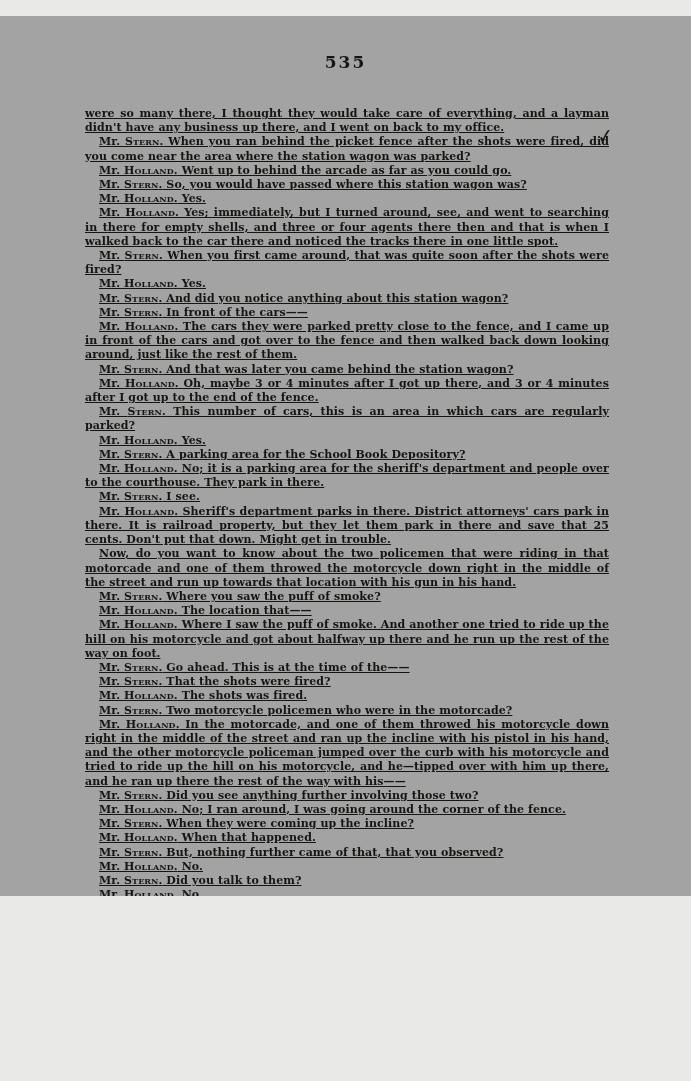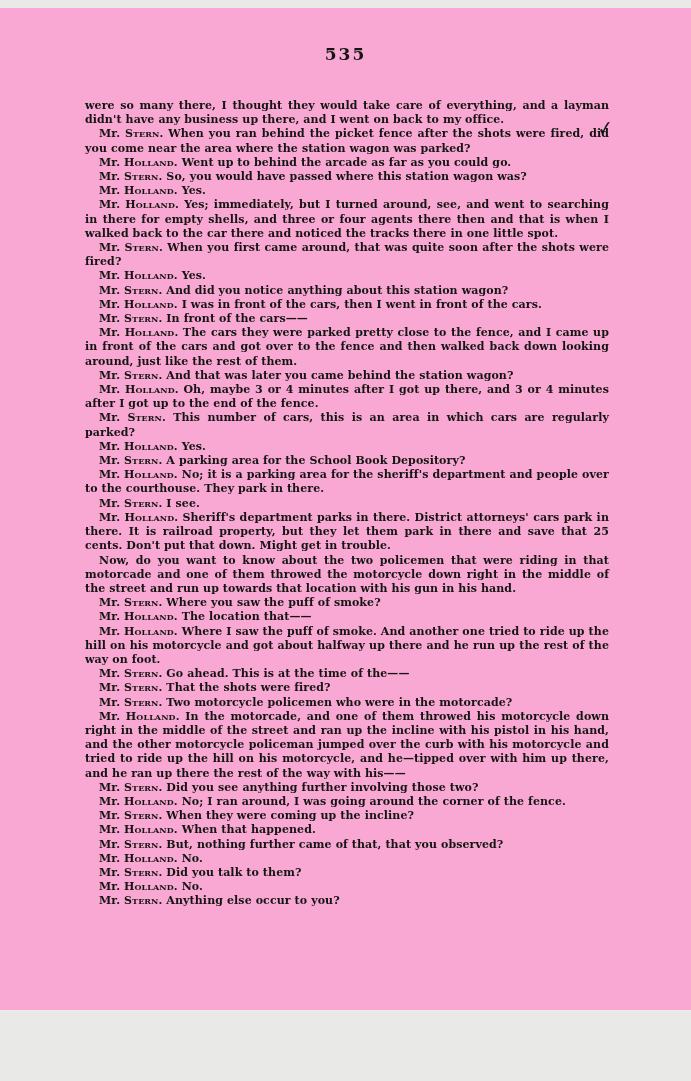--- a/index.html
+++ b/index.html
@@ -1,22 +1,22 @@
 <!DOCTYPE html>
 <html><head>
 <meta charset="utf-8">
 <style>
   html, body { margin: 0; padding: 0; }
   body { background: #e9e9e7; }
   .page {
     position: relative;
     width: 691px;
-    height: 1002px;
-    margin: 8px auto;
-    background: #f9a8d4;
+    height: 880px;
+    margin: 16px auto;
+    background: #a3a3a3;
     overflow: hidden;
     font-family: "DejaVu Serif", serif;
     color: #151513;
   }
   .page-number {
     position: absolute;
     top: 36px;
     left: 0;
     width: 100%;
     text-align: center;
@@ -31,20 +31,21 @@
     width: 524px;
     font-size: 11px;
     line-height: 14.2px;
     font-weight: bold;
     text-align: justify;
     letter-spacing: 0.1px;
   }
   .para {
     margin: 0;
     text-indent: 14px;
+    text-decoration: underline;
   }
   .para.no-indent { text-indent: 0; }
   .speaker { font-weight: bold; }
   .sc { font-variant: small-caps; }
   .margin-mark {
     position: absolute;
     left: 597px;
     top: 108px;
     font-size: 20px;
     font-weight: normal;
@@ -61,37 +62,37 @@
   <div class="transcript">
       <p class="para no-indent">were so many there, I thought they would take care of everything, and a layman didn't have any business up there, and I went on back to my office.</p>
       <p class="para"><span class="speaker">Mr. <span class="sc">Stern</span>.</span>  When you ran behind the picket fence after the shots were fired, did you come near the area where the station wagon was parked?</p>
       <p class="para"><span class="speaker">Mr. <span class="sc">Holland</span>.</span>  Went up to behind the arcade as far as you could go.</p>
       <p class="para"><span class="speaker">Mr. <span class="sc">Stern</span>.</span>  So, you would have passed where this station wagon was?</p>
       <p class="para"><span class="speaker">Mr. <span class="sc">Holland</span>.</span>  Yes.</p>
       <p class="para"><span class="speaker">Mr. <span class="sc">Holland</span>.</span>  Yes; immediately, but I turned around, see, and went to searching in there for empty shells, and three or four agents there then and that is when I walked back to the car there and noticed the tracks there in one little spot.</p>
       <p class="para"><span class="speaker">Mr. <span class="sc">Stern</span>.</span>  When you first came around, that was quite soon after the shots were fired?</p>
       <p class="para"><span class="speaker">Mr. <span class="sc">Holland</span>.</span>  Yes.</p>
       <p class="para"><span class="speaker">Mr. <span class="sc">Stern</span>.</span>  And did you notice anything about this station wagon?</p>
-      <p class="para"><span class="speaker">Mr. <span class="sc">Holland</span>.</span>  I was in front of the cars, then I went in front of the cars.</p>
       <p class="para"><span class="speaker">Mr. <span class="sc">Stern</span>.</span>  In front of the cars——</p>
       <p class="para"><span class="speaker">Mr. <span class="sc">Holland</span>.</span>  The cars they were parked pretty close to the fence, and I came up in front of the cars and got over to the fence and then walked back down looking around, just like the rest of them.</p>
       <p class="para"><span class="speaker">Mr. <span class="sc">Stern</span>.</span>  And that was later you came behind the station wagon?</p>
       <p class="para"><span class="speaker">Mr. <span class="sc">Holland</span>.</span>  Oh, maybe 3 or 4 minutes after I got up there, and 3 or 4 minutes after I got up to the end of the fence.</p>
       <p class="para"><span class="speaker">Mr. <span class="sc">Stern</span>.</span>  This number of cars, this is an area in which cars are regularly parked?</p>
       <p class="para"><span class="speaker">Mr. <span class="sc">Holland</span>.</span>  Yes.</p>
       <p class="para"><span class="speaker">Mr. <span class="sc">Stern</span>.</span>  A parking area for the School Book Depository?</p>
       <p class="para"><span class="speaker">Mr. <span class="sc">Holland</span>.</span>  No; it is a parking area for the sheriff's department and people over to the courthouse.  They park in there.</p>
       <p class="para"><span class="speaker">Mr. <span class="sc">Stern</span>.</span>  I see.</p>
       <p class="para"><span class="speaker">Mr. <span class="sc">Holland</span>.</span>  Sheriff's department parks in there.  District attorneys' cars park in there.  It is railroad property, but they let them park in there and save that 25 cents.  Don't put that down.  Might get in trouble.</p>
       <p class="para">Now, do you want to know about the two policemen that were riding in that motorcade and one of them throwed the motorcycle down right in the middle of the street and run up towards that location with his gun in his hand.</p>
       <p class="para"><span class="speaker">Mr. <span class="sc">Stern</span>.</span>  Where you saw the puff of smoke?</p>
       <p class="para"><span class="speaker">Mr. <span class="sc">Holland</span>.</span>  The location that——</p>
       <p class="para"><span class="speaker">Mr. <span class="sc">Holland</span>.</span>  Where I saw the puff of smoke.  And another one tried to ride up the hill on his motorcycle and got about halfway up there and he run up the rest of the way on foot.</p>
       <p class="para"><span class="speaker">Mr. <span class="sc">Stern</span>.</span>  Go ahead.  This is at the time of the——</p>
       <p class="para"><span class="speaker">Mr. <span class="sc">Stern</span>.</span>  That the shots were fired?</p>
+      <p class="para"><span class="speaker">Mr. <span class="sc">Holland</span>.</span>  The shots was fired.</p>
       <p class="para"><span class="speaker">Mr. <span class="sc">Stern</span>.</span>  Two motorcycle policemen who were in the motorcade?</p>
       <p class="para"><span class="speaker">Mr. <span class="sc">Holland</span>.</span>  In the motorcade, and one of them throwed his motorcycle down right in the middle of the street and ran up the incline with his pistol in his hand, and the other motorcycle policeman jumped over the curb with his motorcycle and tried to ride up the hill on his motorcycle, and he—tipped over with him up there, and he ran up there the rest of the way with his——</p>
       <p class="para"><span class="speaker">Mr. <span class="sc">Stern</span>.</span>  Did you see anything further involving those two?</p>
       <p class="para"><span class="speaker">Mr. <span class="sc">Holland</span>.</span>  No; I ran around, I was going around the corner of the fence.</p>
       <p class="para"><span class="speaker">Mr. <span class="sc">Stern</span>.</span>  When they were coming up the incline?</p>
       <p class="para"><span class="speaker">Mr. <span class="sc">Holland</span>.</span>  When that happened.</p>
       <p class="para"><span class="speaker">Mr. <span class="sc">Stern</span>.</span>  But, nothing further came of that, that you observed?</p>
       <p class="para"><span class="speaker">Mr. <span class="sc">Holland</span>.</span>  No.</p>
       <p class="para"><span class="speaker">Mr. <span class="sc">Stern</span>.</span>  Did you talk to them?</p>
       <p class="para"><span class="speaker">Mr. <span class="sc">Holland</span>.</span>  No.</p>

